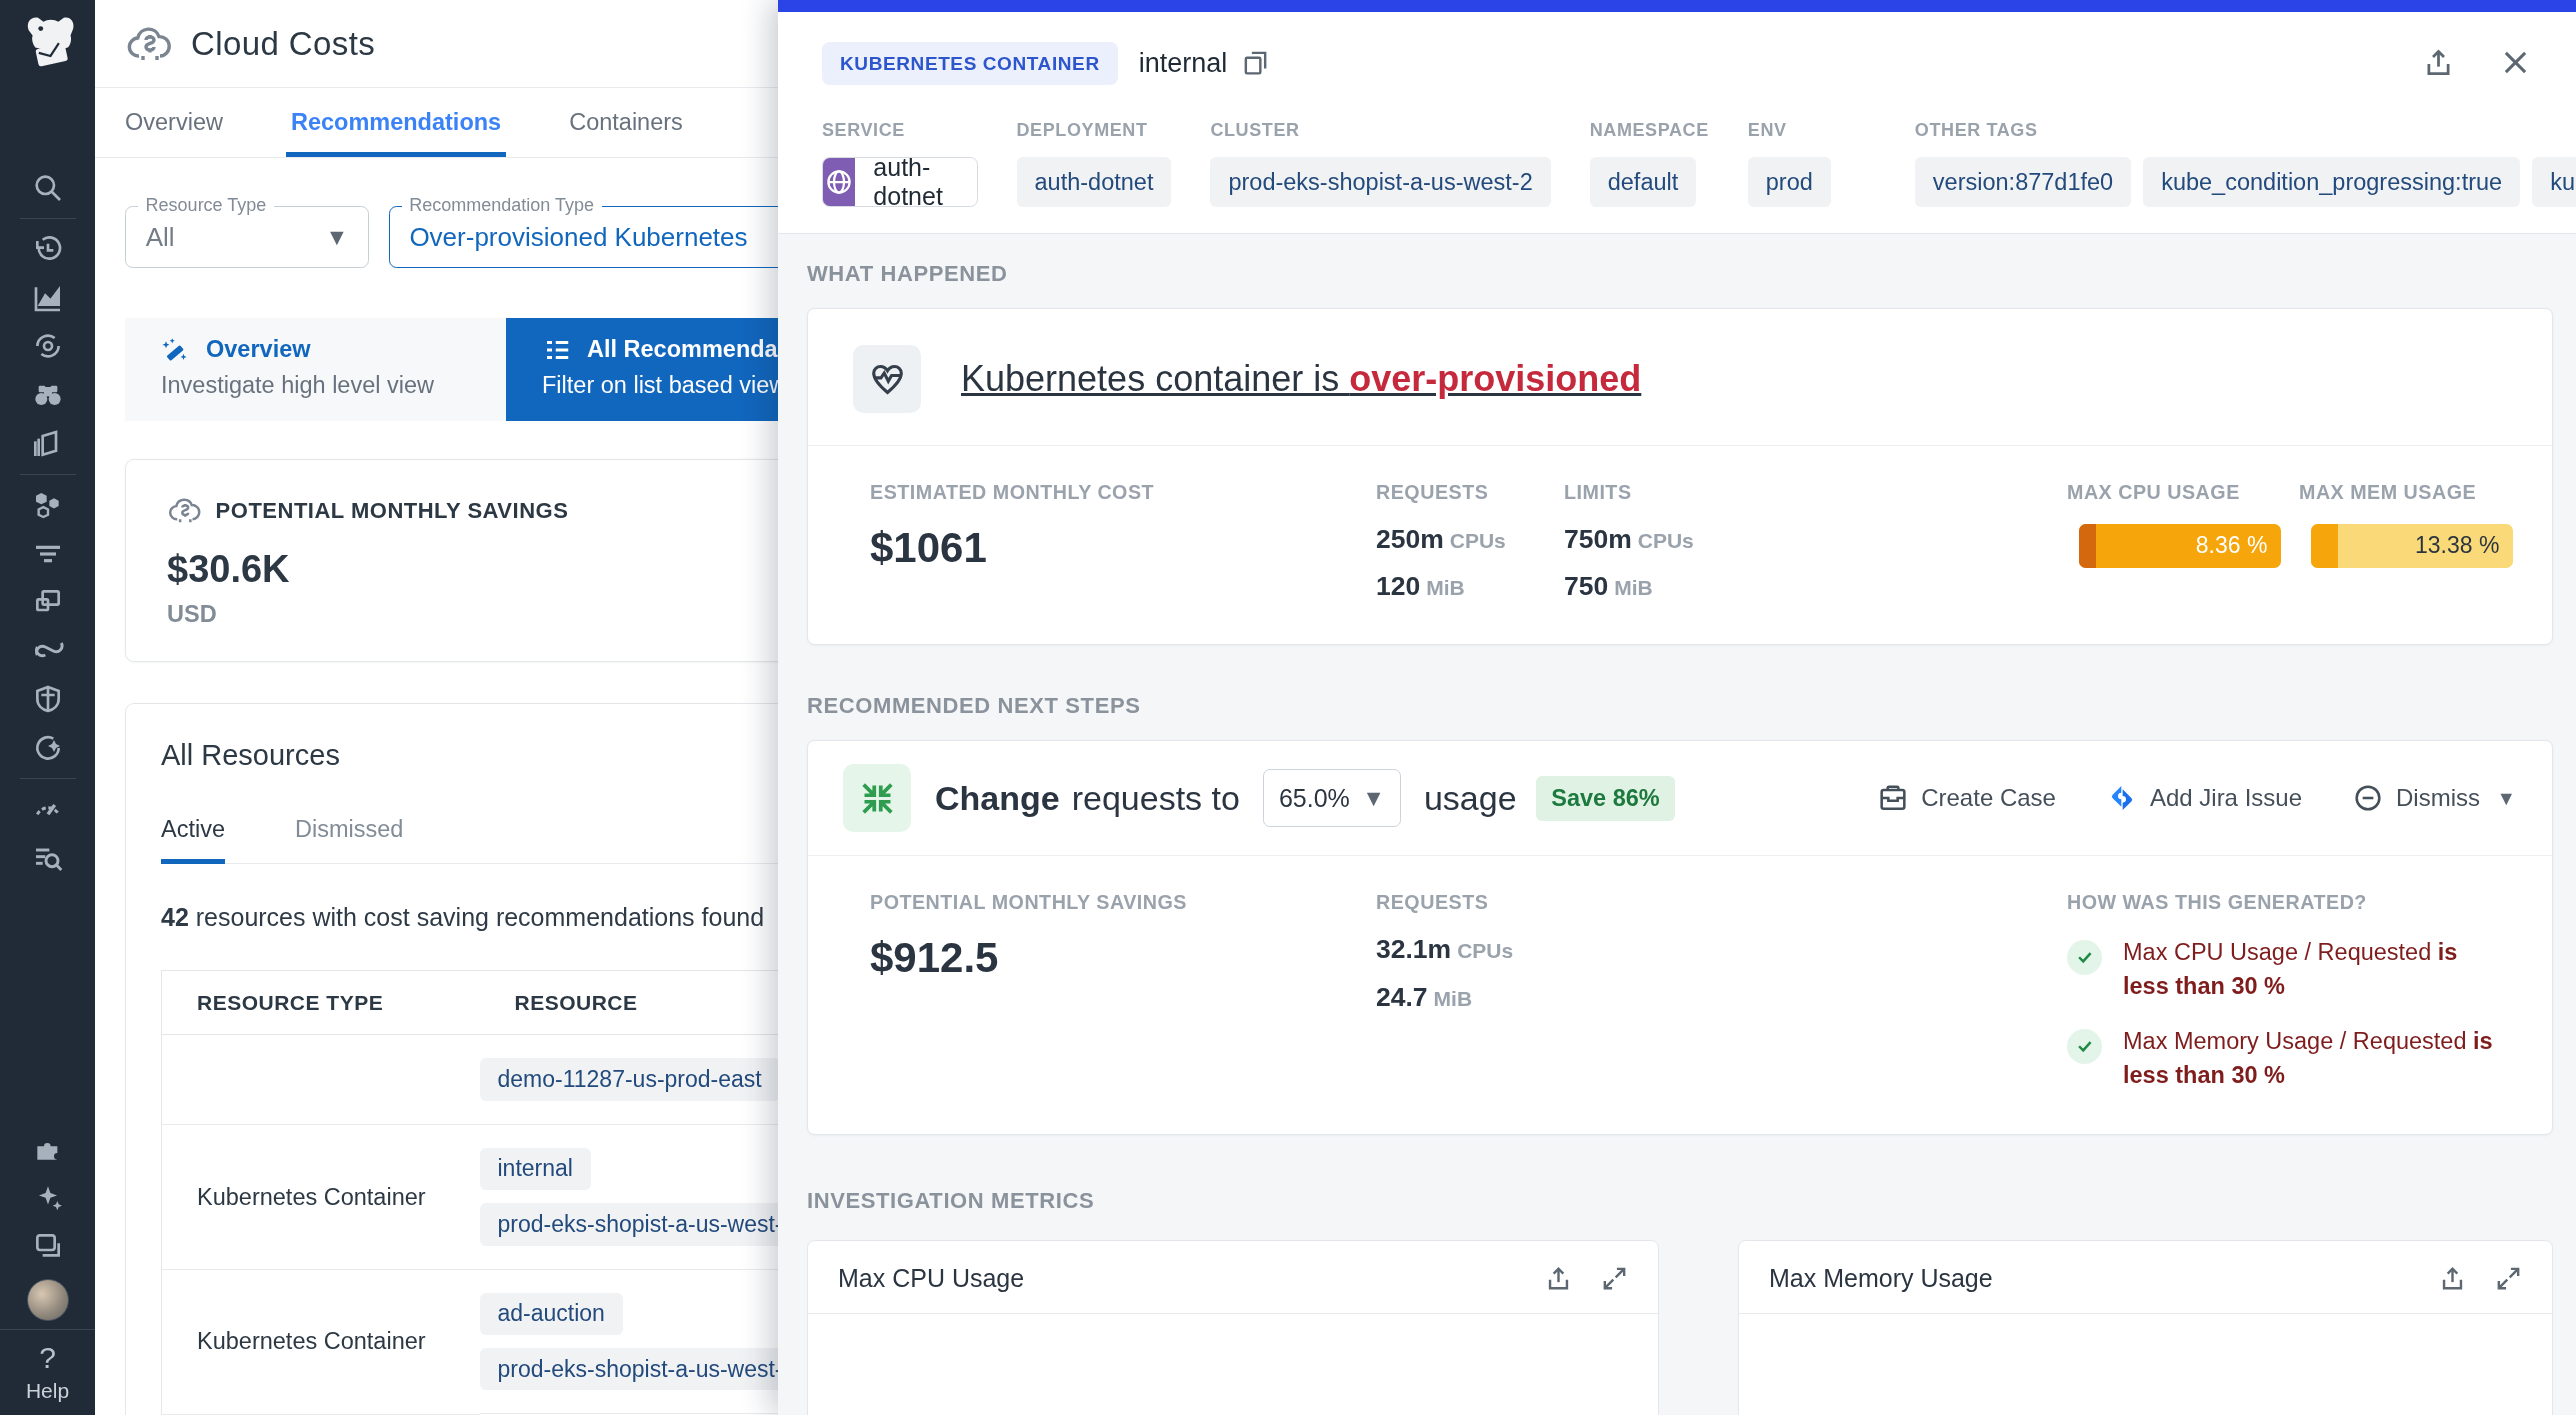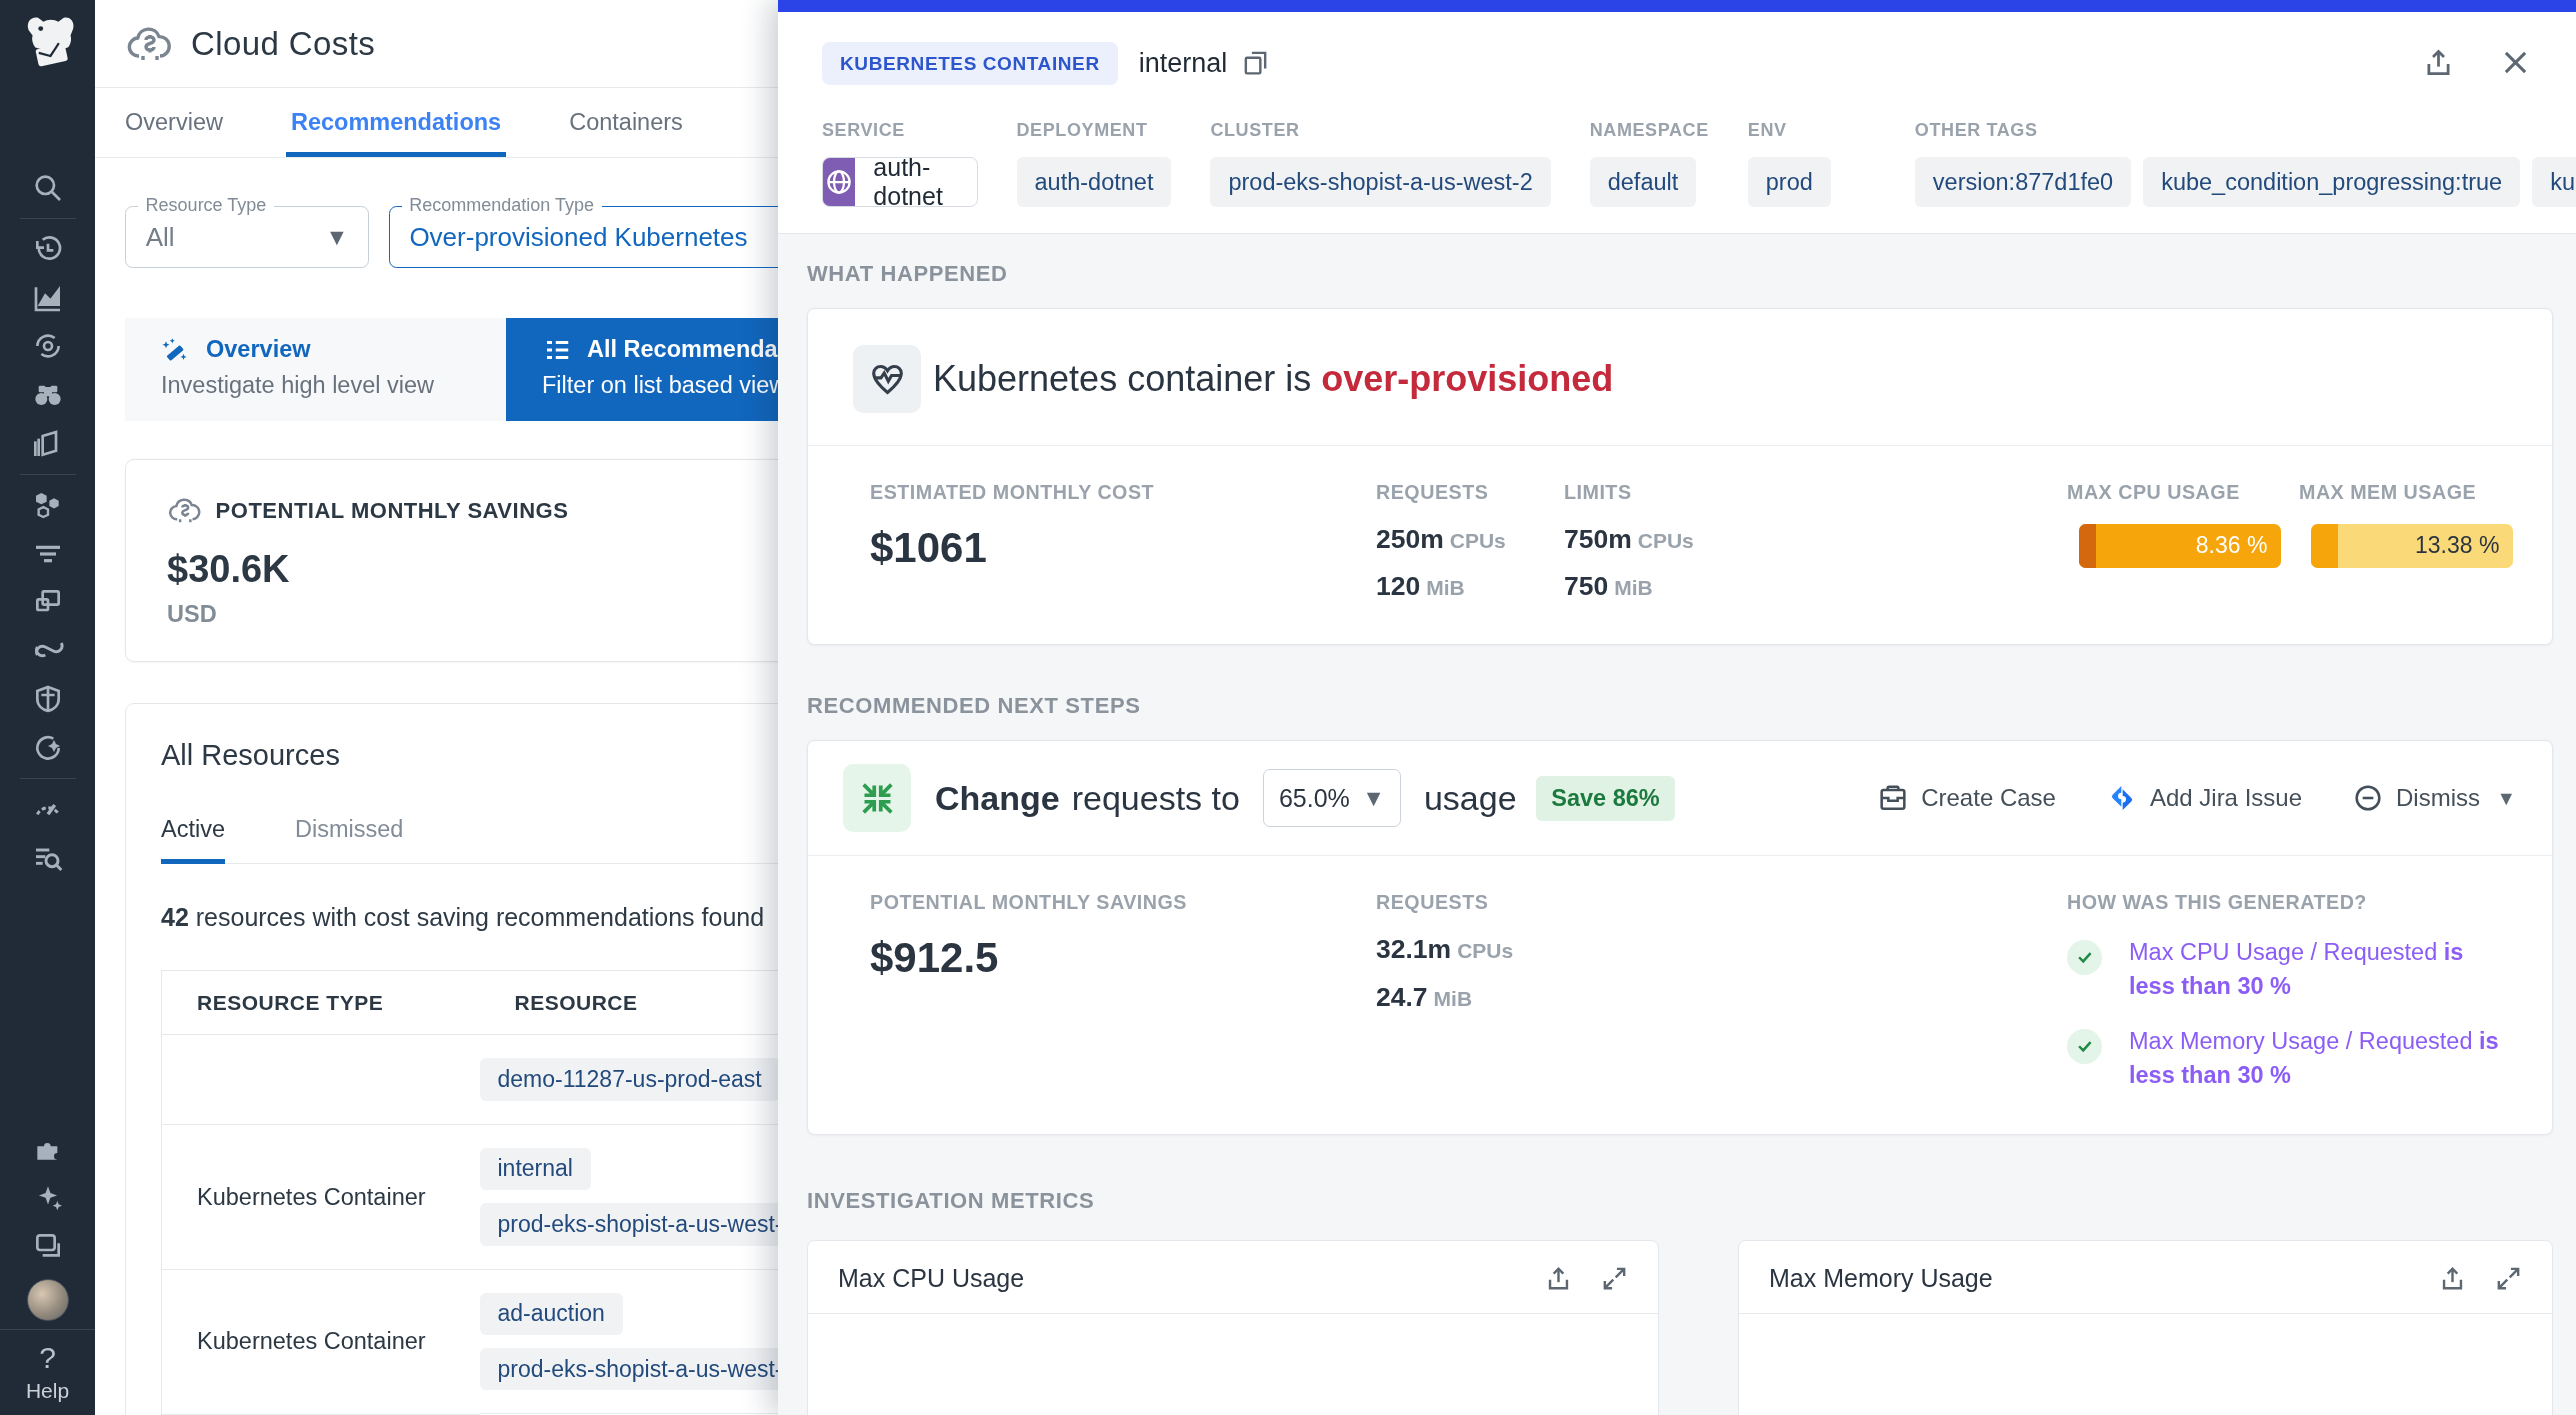--- a/index.html
+++ b/index.html
@@ -100,21 +100,21 @@
   .tags-wrap { display:flex; gap:12px; align-items:center; }
 
   .panel-body { flex:1; background:#f5f6f8; padding:27px 23px 0 29px; overflow:hidden; }
   .sec-label { font-size:22px; font-weight:700; letter-spacing:0.6px; color:#8a929c; }
   .card { background:#fff; border:0.8px solid #e3e6ea; border-radius:7.6px; box-shadow:0 0.8px 2.3px rgba(40,55,70,.05); }
   .card.what { margin-top:21px; }
   .wh-head { display:flex; align-items:center; padding:36px 45px 32px; }
   .sq-icon { width:68px; height:68px; border-radius:10.6px; background:#eef1f4; display:flex; align-items:center; justify-content:center; color:#343f4b; flex:none; }
   .sq-icon svg { width:39px; height:39px; }
   .sq-icon.green { background:#e6f5ea; color:#2f9d50; }
-  .wh-title { font-size:36px; color:#2b3541; margin-left:12px; }
+  .wh-title { font-size:36px; color:#2b3541; margin-left:40px;text-decoration:underline; }
   .wh-title .hl { color:#c5293c; font-weight:700; }
   .hr { height:0.8px; background:#eceef1; }
   .stats-row { display:flex; padding:35px 0 42px 62px; }
   .stat-label { font-size:19.7px; font-weight:700; letter-spacing:0.5px; color:#9aa2ac; }
   .big-money { font-size:42px; font-weight:700; color:#2b3541; margin-top:19.7px; }
   .sr-col1 { width:506px; flex:none; }
   .sr-col2 { width:188px; flex:none; }
   .sr-col3 { width:503px; flex:none; }
   .sr-col4 { width:232px; flex:none; }
   .sr-col5 { flex:none; }
@@ -140,21 +140,21 @@
   .ns-suffix { font-size:34px; color:#2b3541; margin-left:23px; }
   .save-pill { background:#dff2e4; color:#1d7a3e; font-size:23.5px; font-weight:700; border-radius:6px; padding:9px 15px; margin-left:19.7px; }
   .ns-actions { margin-left:auto; display:flex; align-items:center; gap:50px; }
   .ns-btn { display:flex; align-items:center; gap:12px; font-size:24px; color:#454f59; white-space:nowrap; }
   .ns-btn svg { width:32px; height:32px; }
   .ns-btn .dd { font-size:19.7px; color:#5d6772; margin-left:4.5px; }
   .gen-col { flex:1; padding-right:23px; }
   .check-row { display:flex; margin-top:21px; }
   .check-ic { width:35px; height:35px; border-radius:50%; background:#e3f4e8; color:#1e8a43; display:flex; align-items:center; justify-content:center; flex:none; margin-top:4.5px; }
   .check-ic svg { width:19.7px; height:19.7px; }
-  .check-txt { font-size:23.5px; color:#8b5cf6; line-height:1.45; margin-left:27px; max-width:379px; }
+  .check-txt { font-size:23.5px; color:#7f1d1d; line-height:1.45; margin-left:21px; max-width:379px; }
   .check-txt .b { font-weight:700; }
 
   .sec-label.inv { display:block; margin-top:53px; }
   .charts-row { display:flex; gap:79px; margin-top:26px; height:227px; }
   .chart-card { background:#fff; border:0.8px solid #e3e6ea; border-radius:7.6px 7.6px 0 0; }
   .chart-card.a { width:852px; }
   .chart-card.b { flex:1; }
   .chart-head { display:flex; align-items:center; padding:23px 29px 19.7px 30px; border-bottom:0.8px solid #e8eaed; }
   .chart-title { font-size:25px; color:#2b3541; }
   .chart-acts { margin-left:auto; display:flex; gap:27px; color:#5d6772; }

